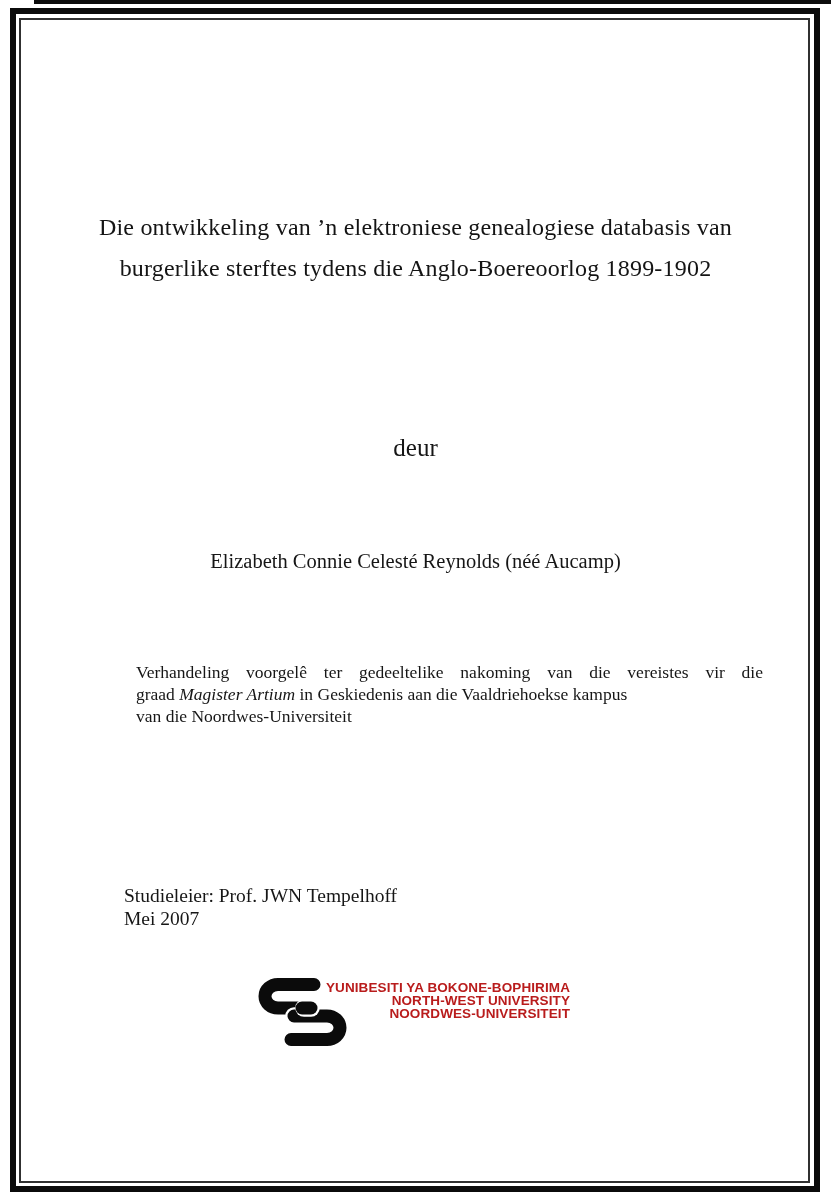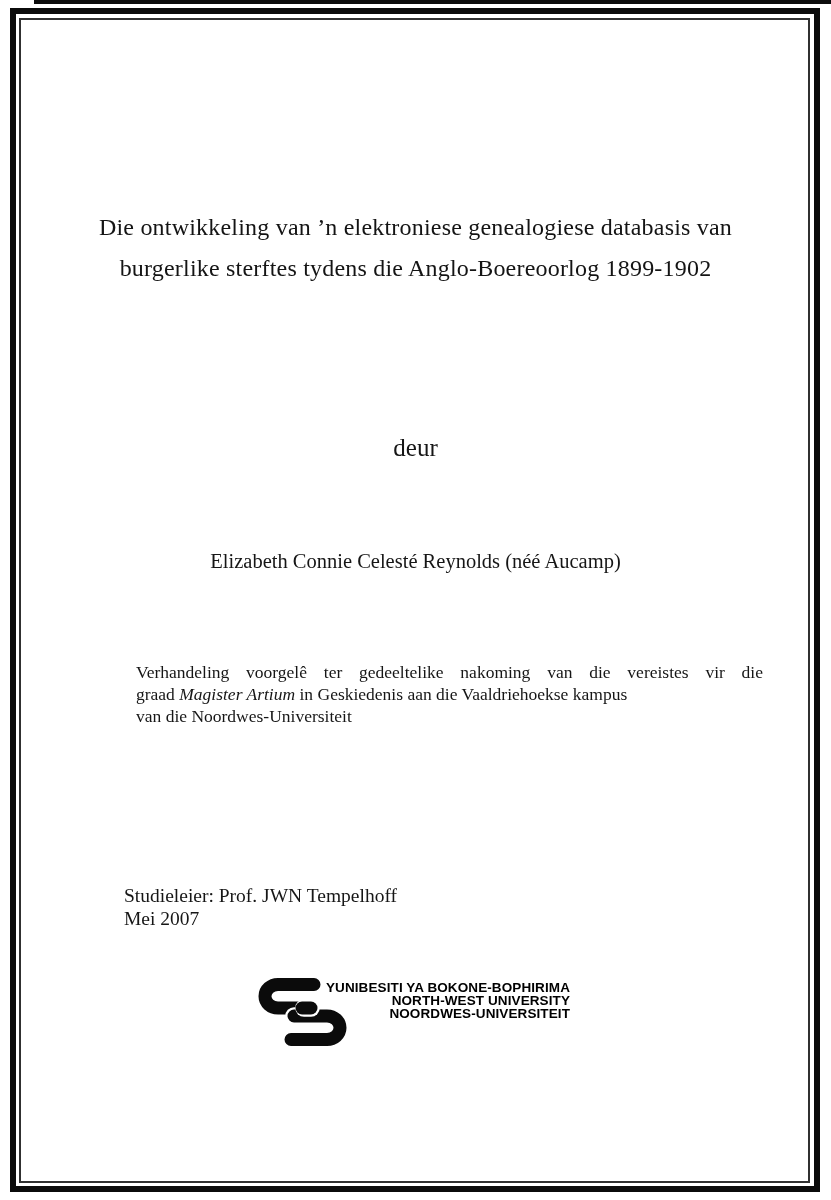--- a/index.html
+++ b/index.html
@@ -85,21 +85,21 @@
   .logo-text {
     position: absolute;
     left: 62px; top: 3px;
     width: 250px;
     text-align: right;
     font-family: "Liberation Sans", sans-serif;
     font-weight: bold;
     font-size: 13.5px;
     line-height: 13px;
     letter-spacing: 0.1px;
-    color: #000000;
+    color: #b91c1c;
     white-space: nowrap;
   }
 </style>
 </head>
 <body>
 
 <div class="page">
 
   <div class="scan-strip"></div>
   <div class="frame-outer"></div>

